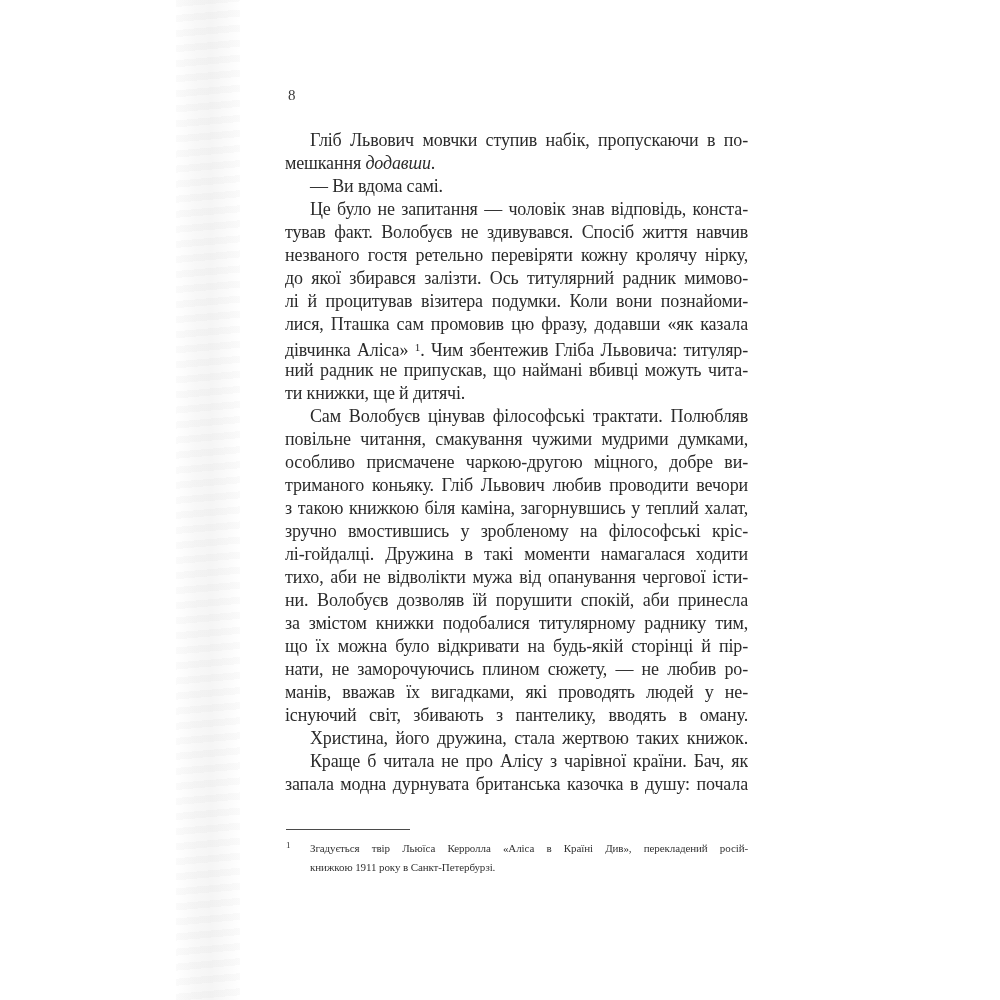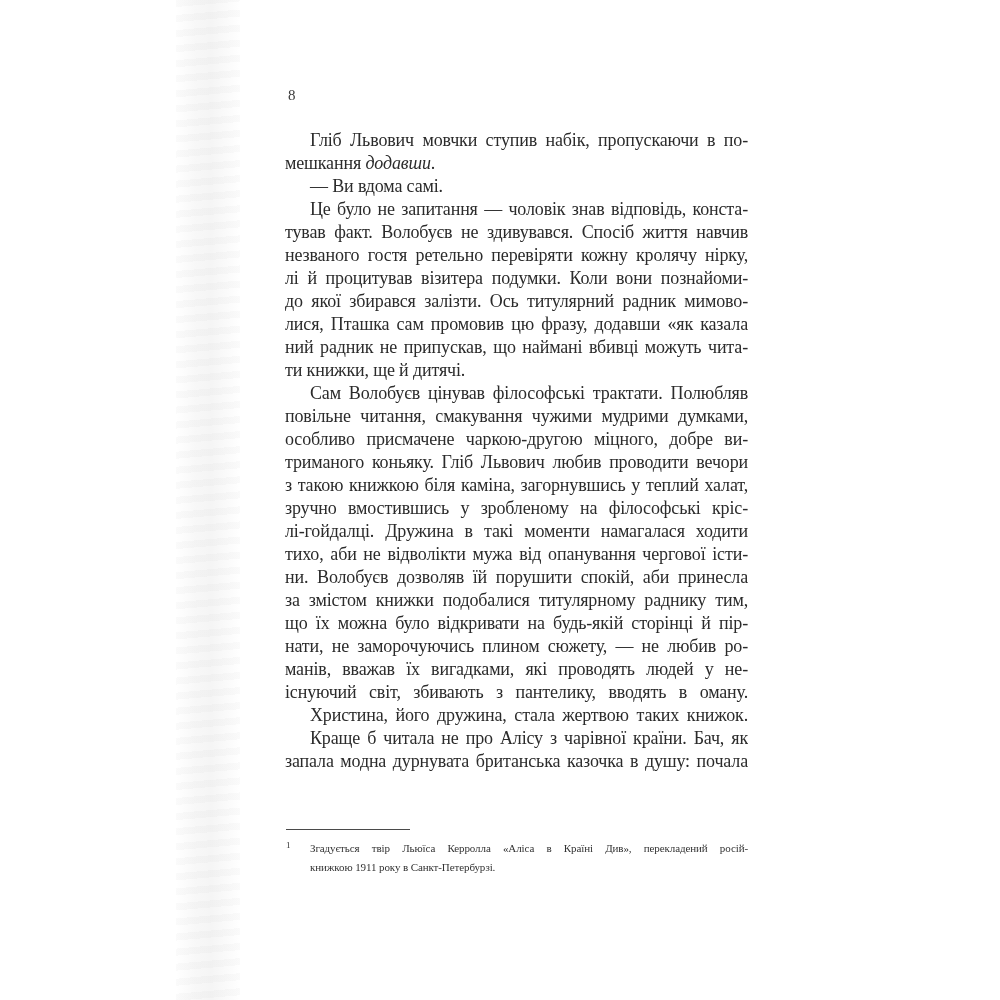--- a/index.html
+++ b/index.html
@@ -51,23 +51,24 @@
 
 <div class="page-number">8</div>
 
 <div class="body-text" id="body-text">
     <div class="line j ind"><span>Гліб Львович мовчки ступив набік, пропускаючи в по-</span></div>
     <div class="line l"><span>мешкання </span><span class="i">додавши</span><span>.</span></div>
     <div class="line l ind"><span>— Ви вдома самі.</span></div>
     <div class="line j ind"><span>Це було не запитання — чоловік знав відповідь, конста-</span></div>
     <div class="line j"><span>тував факт. Волобуєв не здивувався. Спосіб життя навчив</span></div>
     <div class="line j"><span>незваного гостя ретельно перевіряти кожну кролячу нірку,</span></div>
+    <div class="line j"><span>до якої збирався залізти. Ось титулярний радник мимово-</span></div>
     <div class="line j"><span>лі й процитував візитера подумки. Коли вони познайоми-</span></div>
-    <div class="line j"><span>до якої збирався залізти. Ось титулярний радник мимово-</span></div>
     <div class="line j"><span>лися, Пташка сам промовив цю фразу, додавши «як казала</span></div>
+    <div class="line j"><span>дівчинка Аліса» </span><span class="sup">1</span><span>. Чим збентежив Гліба Львовича: титуляр-</span></div>
     <div class="line j"><span>ний радник не припускав, що наймані вбивці можуть чита-</span></div>
     <div class="line l"><span>ти книжки, ще й дитячі.</span></div>
     <div class="line j ind"><span>Сам Волобуєв цінував філософські трактати. Полюбляв</span></div>
     <div class="line j"><span>повільне читання, смакування чужими мудрими думками,</span></div>
     <div class="line j"><span>особливо присмачене чаркою-другою міцного, добре ви-</span></div>
     <div class="line j"><span>триманого коньяку. Гліб Львович любив проводити вечори</span></div>
     <div class="line j"><span>з такою книжкою біля каміна, загорнувшись у теплий халат,</span></div>
     <div class="line j"><span>зручно вмостившись у зробленому на філософські кріс-</span></div>
     <div class="line j"><span>лі-гойдалці. Дружина в такі моменти намагалася ходити</span></div>
     <div class="line j"><span>тихо, аби не відволікти мужа від опанування чергової істи-</span></div>

